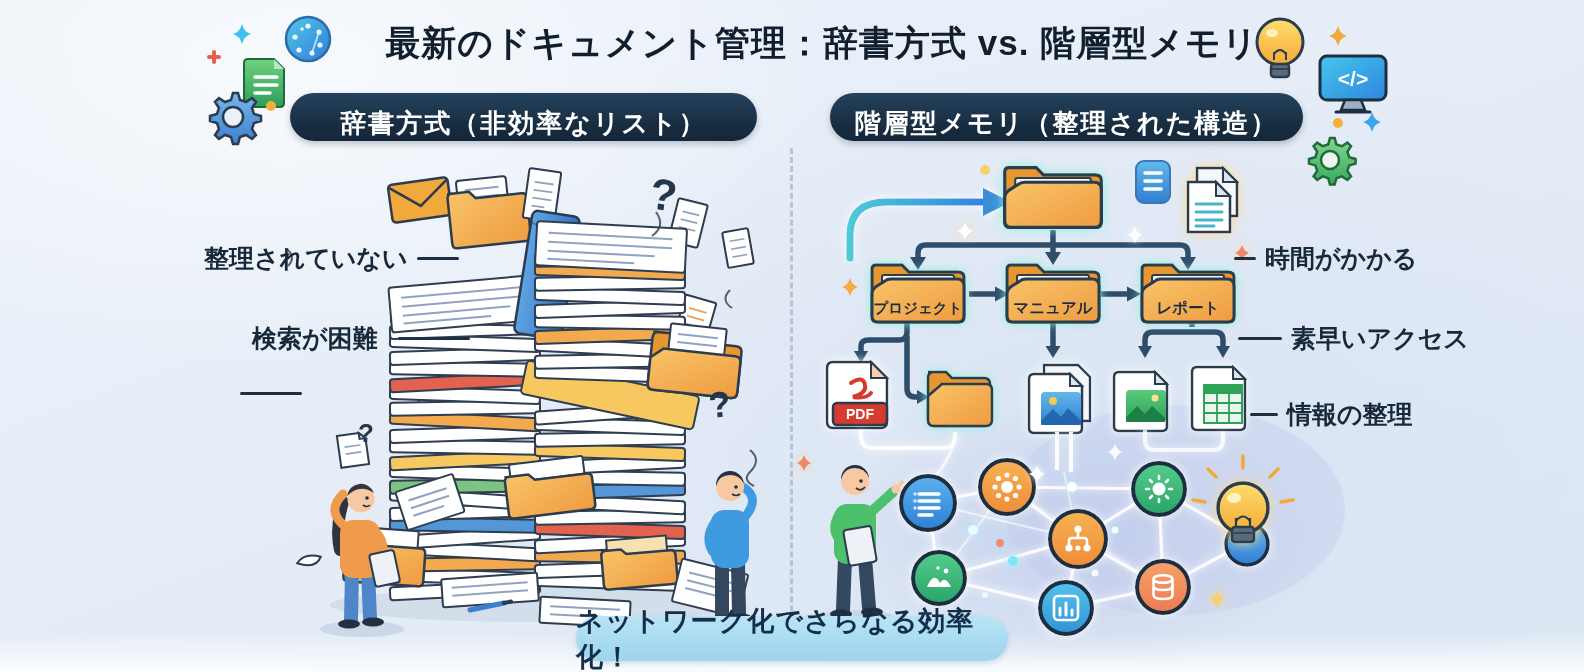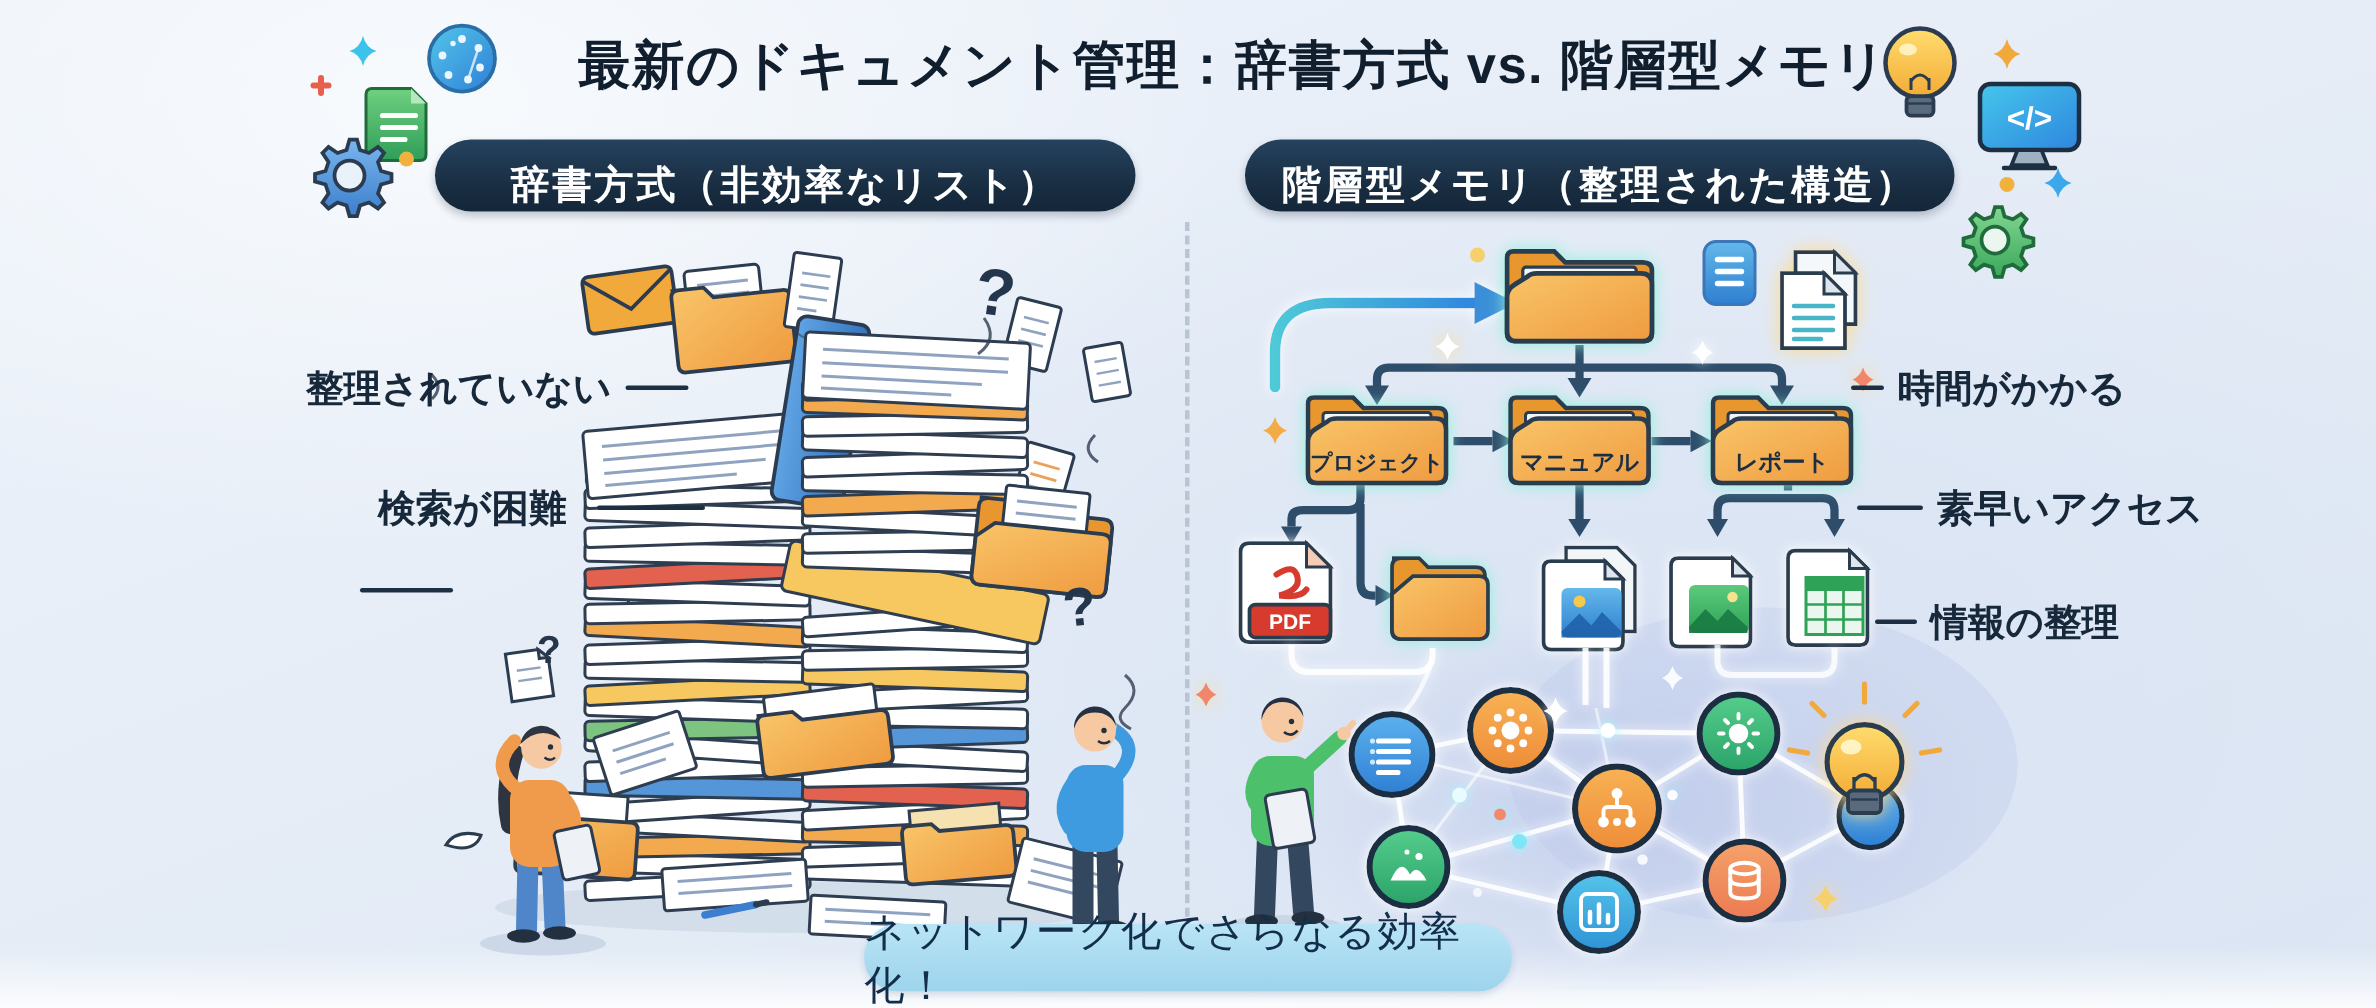--- a/index.html
+++ b/index.html
@@ -30,21 +30,21 @@
     left:790px;top:148px;height:508px;width:0;
     border-left:3px dashed #b3bfcd;opacity:.85;
   }
   .label-row{display:flex;align-items:center;gap:9px;color:#16283a;
     font-size:25px;font-weight:800;white-space:nowrap;}
   .dash{height:3px;background:#1d2f42;border-radius:2px;display:inline-block;}
   .banner{
     left:576px;top:616px;width:432px;height:45px;border-radius:23px;
     background:linear-gradient(180deg,#b9e4f6 0%, #9dd4ec 100%);
     display:flex;align-items:center;justify-content:center;
-    font-size:27px;font-weight:400;color:#132e4a;letter-spacing:1px;
+    font-size:27px;font-weight:700;color:#132e4a;letter-spacing:1px;
     box-shadow:0 2px 5px rgba(60,100,140,.2);
     z-index:5;
   }
   svg text{font-family:"Liberation Sans","DejaVu Sans",sans-serif;}
 </style>
 </head>
 <body>
 
 <div class="stage">
 

